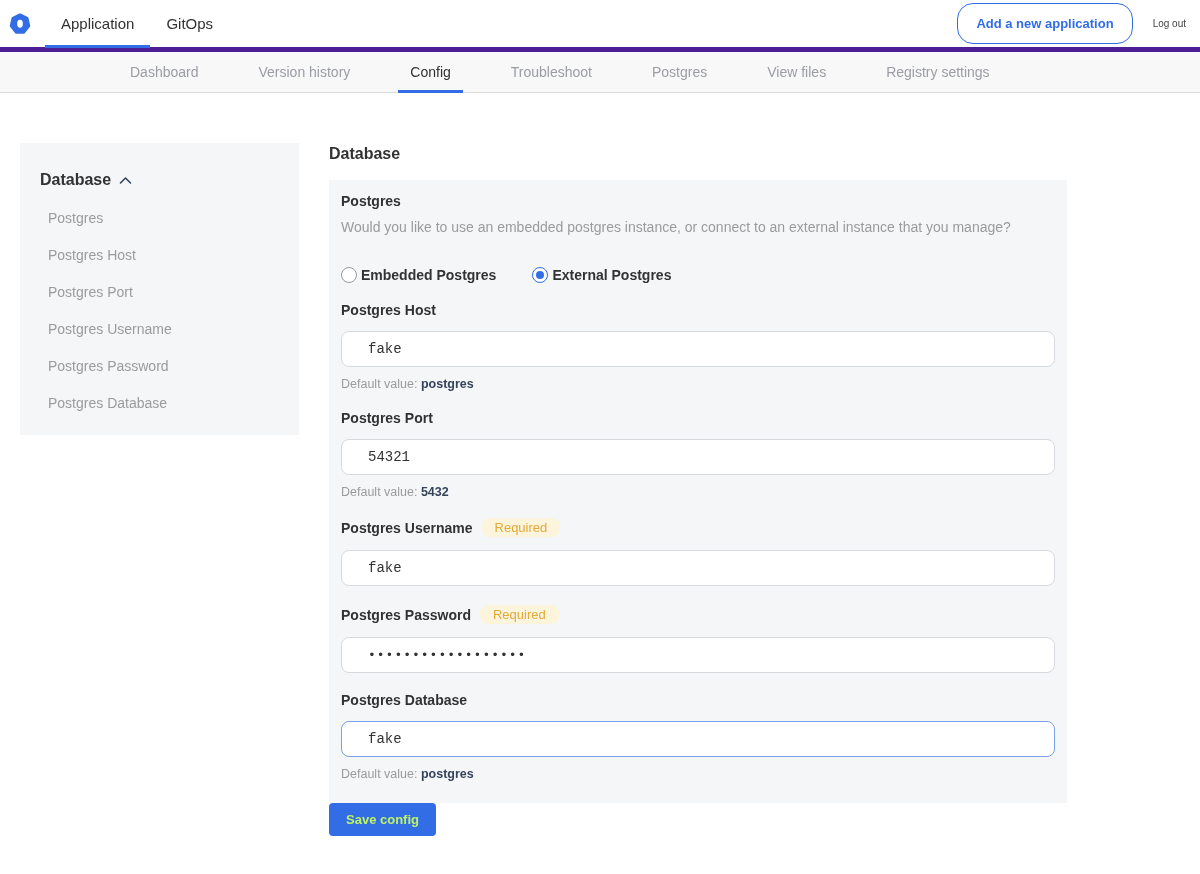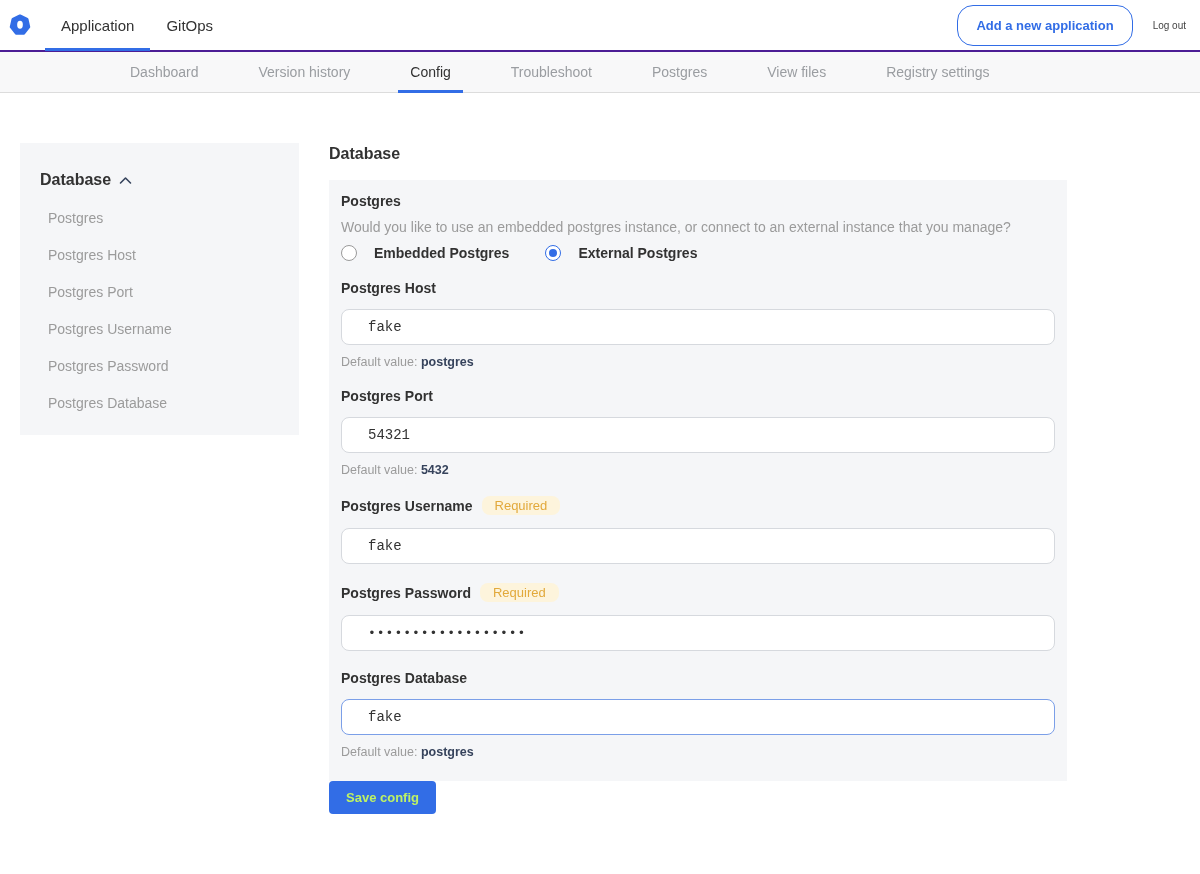--- a/index.html
+++ b/index.html
@@ -9,21 +9,21 @@
     font-family: "Liberation Sans", sans-serif;
     color: #323232;
     overflow: hidden;
   }
 
   
   .topnav {
     height: 52px;
     display: flex;
     align-items: stretch;
-    border-bottom: 2px solid #4c1d95;
+    border-bottom: 5px solid #4c1d95;
     background: #fff;
   }
   .logo-wrap { display: flex; align-items: center; padding: 0 14px 0 9px; }
   .topnav-tabs { display: flex; align-items: stretch; }
   .toptab {
     position: relative;
     display: flex; align-items: center;
     padding: 0 16px;
     font-size: 15px;
     color: #323232;
@@ -103,24 +103,24 @@
 
   
   .main-col { margin-left: 30px; width: 738px; }
   .section-title { font-size: 16px; font-weight: bold; color: #323232; margin: 2px 0 17px; }
 
   .card {
     background: #f5f6f8;
     padding: 13px 12px 22px 12px;
   }
   .group-name { font-size: 14px; font-weight: bold; color: #323232; margin-bottom: 10px; }
-  .group-help { font-size: 14px; color: #9b9b9b; margin-bottom: 10px; }
+  .group-help { font-size: 14px; color: #9b9b9b; margin-bottom: 32px; }
 
   .radio-row { display: flex; align-items: center; gap: 36px; margin-bottom: 15px; }
-  .radio-option { display: flex; align-items: flex-start; gap: 17px; cursor: pointer; }
+  .radio-option { display: flex; align-items: flex-start; gap: 4px; cursor: pointer; }
   .radio-option span.lbl { font-size: 14px; font-weight: bold; color: #323232; }
   .radio-circle {
     width: 16px; height: 16px; border-radius: 50%;
     border: 1px solid #9a9a9a; background: #fff;
     position: relative; flex: none;
   }
   .radio-circle.checked { border: 1.5px solid #326de6; }
   .radio-circle.checked::after {
     content: "";
     position: absolute; top: 50%; left: 50%;

